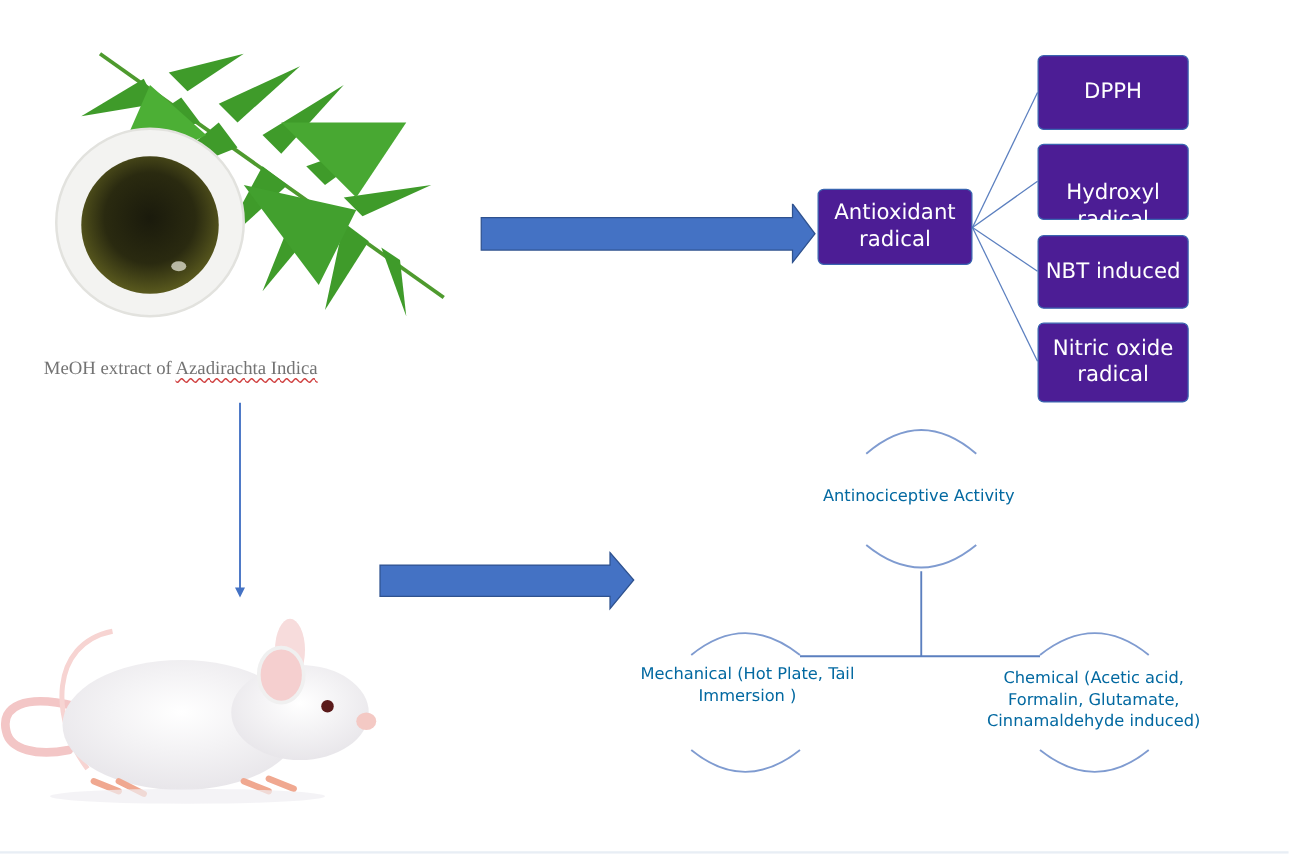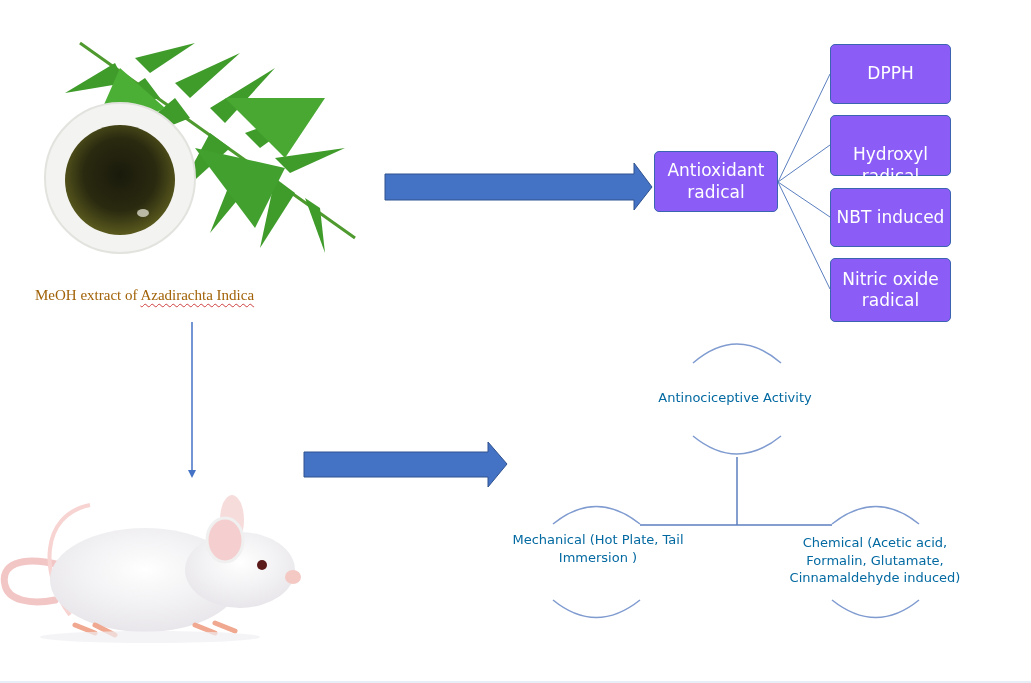--- a/index.html
+++ b/index.html
@@ -2,32 +2,32 @@
 <html><head>
 <meta charset="utf-8">
 <style>
   html, body { margin:0; padding:0; }
   body { width:1031px; height:683px; background:#ffffff; position:relative; overflow:hidden; font-family:"Liberation Sans", sans-serif; }
   .abs { position:absolute; }
   .bottom-strip { left:0; top:681px; width:1031px; height:2px; background:#e8eef5; }
 
   
   .neem { left:25px; top:38px; width:340px; height:240px; }
-  .extract-label { left:35px; top:287px; font-family:"Liberation Serif", serif; font-size:15px; color:#a16207; white-space:nowrap; }
+  .extract-label { left:35px; top:287px; font-family:"Liberation Serif", serif; font-size:15px; color:#737373; white-space:nowrap; }
   .extract-label .sci { text-decoration: underline wavy #d04040; text-decoration-thickness:1px; text-underline-offset:3px; }
 
   
   .mouse { left:0; top:485px; width:310px; height:160px; }
 
   
   .block-arrow { }
   .thin-arrow { left:185px; top:322px; width:14px; height:160px; }
 
   
-  .box { background:#8b5cf6; color:#fff; border-radius:5px; display:flex; align-items:center; justify-content:center; text-align:center; font-family:"DejaVu Sans", sans-serif; line-height:1.25; border:1px solid #3a64b0; box-sizing:border-box; }
+  .box { background:#4c1d95; color:#fff; border-radius:5px; display:flex; align-items:center; justify-content:center; text-align:center; font-family:"DejaVu Sans", sans-serif; line-height:1.25; border:1px solid #3a64b0; box-sizing:border-box; }
   .box-main { left:654px; top:151px; width:124px; height:61px; font-size:17px; }
   .box-sub { left:830px; width:121px; font-size:17px; }
   .box-dpph { top:44px; height:60px; }
   .box-hydroxyl { top:115px; height:61px; }
   .box-nbt { top:188px; height:59px; }
   .box-nitric { top:258px; height:64px; }
 
   .connectors { left:0; top:0; width:1031px; height:683px; pointer-events:none; }
 
   .lbl { font-family:"DejaVu Sans", sans-serif; color:#0369a1; font-size:13px; text-align:center; line-height:1.35; white-space:nowrap; }

